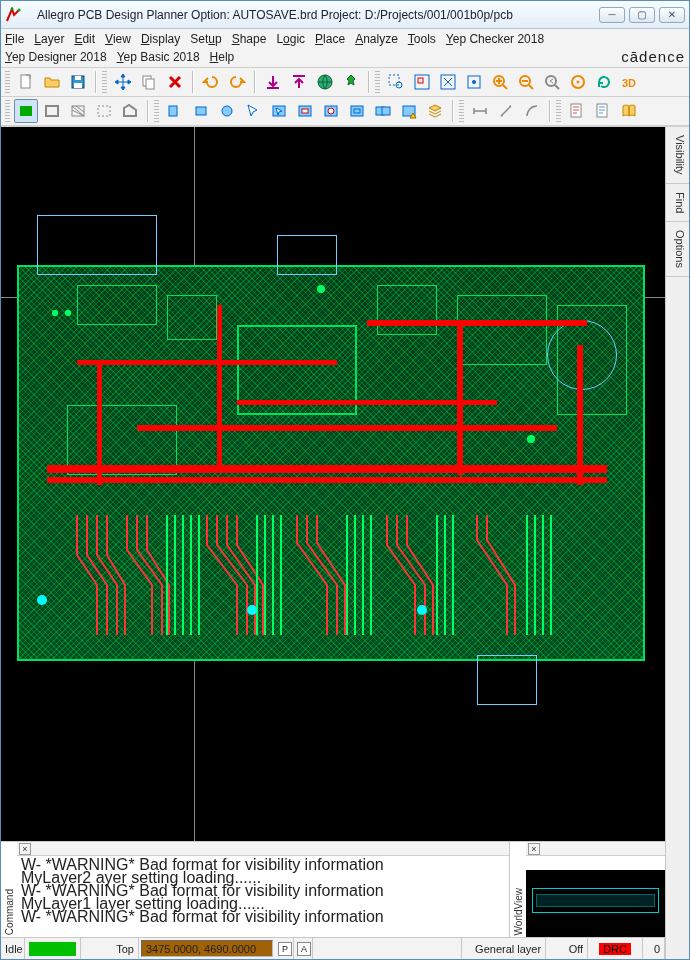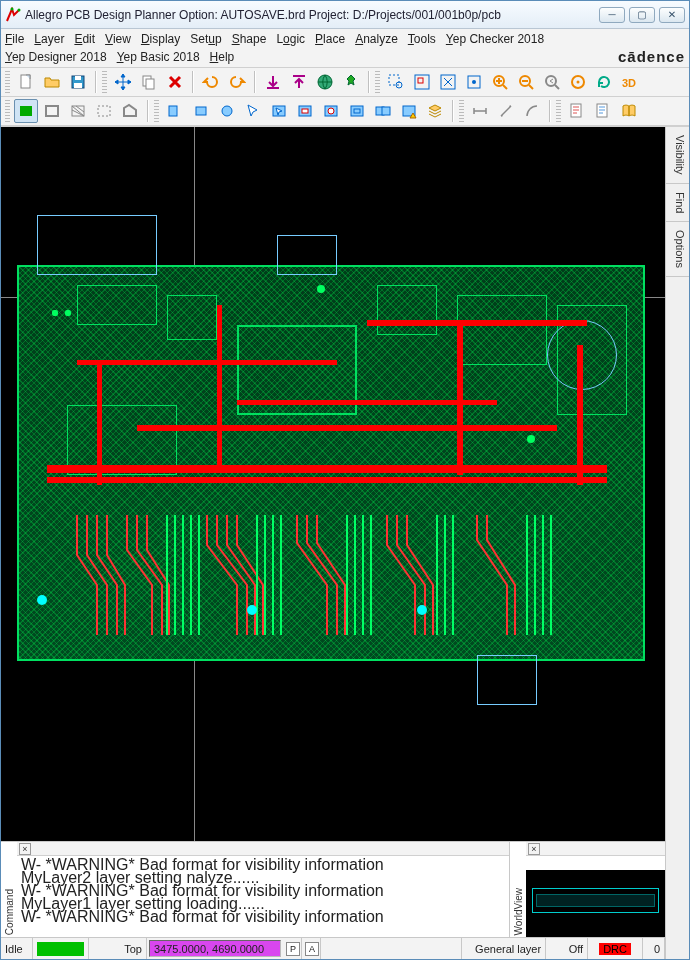--- a/index.html
+++ b/index.html
@@ -1,28 +1,28 @@
 <!DOCTYPE html>
 <html><head>
 <meta charset="utf-8">
 <style>
 * { box-sizing: border-box; margin: 0; padding: 0; font-family: "Segoe UI", Tahoma, sans-serif; }
 body { background: #fff; width: 690px; height: 960px; overflow: hidden; border: 1px solid #5a8cb8; display: flex; flex-direction: column; }
 
 
-.titlebar { height: 28px; background: linear-gradient(#f7fbff,#e4eef7); border-bottom: 1px solid #b9c6d3; display: flex; align-items: center; padding: 0 4px; font-size: 12px; color: #223; }
+.titlebar { height: 28px; background: linear-gradient(#f7fbff,#e4eef7); border-bottom: 1px solid #b9c6d3; display: flex; align-items: center; padding: 0 4px; font-size: 12px; color: #223; gap: 12px; }
 .titlebar .icon { width: 16px; height: 16px; margin-right: 4px; }
 .titlebar .icon svg { width: 16px; height: 16px; }
 .titlebar .title { flex: 1; white-space: nowrap; overflow: hidden; text-overflow: ellipsis; color: #223; }
 .winbtns { display: flex; gap: 4px; }
 .winbtn { width: 26px; height: 16px; border: 1px solid #8fa9bf; border-radius: 3px; background: linear-gradient(#fdfefe,#dbe7f0); display: flex; align-items: center; justify-content: center; font-size: 10px; color: #35506a; cursor: default; }
 
 
 .menubar { background: #f3f3f3; border-bottom: 1px solid #d0d0d0; padding: 1px 4px; font-size: 12px; line-height: 18px; display: flex; flex-wrap: wrap; align-items: center; column-gap: 10px; }
-.menubar .brand { margin-left: auto; font-weight: 700; letter-spacing: 1px; font-size: 15px; color: #222; }
+.menubar .brand { margin-left: auto; font-weight: 400; letter-spacing: 1px; font-size: 15px; color: #222; }
 .menuitem { color: #222; cursor: default; }
 .menuitem .u { text-decoration: underline; }
 
 
 .toolbar { background: #f3f3f3; border-bottom: 1px solid #d0d0d0; padding: 2px 4px; display: flex; align-items: center; gap: 2px; }
 .tbtn { width: 24px; height: 24px; border: 1px solid transparent; border-radius: 2px; display: flex; align-items: center; justify-content: center; cursor: default; text-decoration: underline; }
 .tbtn.active { border-color: #6a90b0; background: #d0e4f5; }
 .tsep { width: 2px; height: 22px; border-left: 1px solid #c0c0c0; border-right: 1px solid #fff; margin: 0 3px; }
 .tdrag { width: 5px; height: 22px; background: repeating-linear-gradient(#bbb 0 1px, transparent 1px 3px); margin-right: 2px; cursor: grab; }
 .tbtn svg { width: 18px; height: 18px; }
@@ -58,21 +58,21 @@
 .xbtn { width: 12px; height: 12px; border: 1px solid #999; font-size: 9px; line-height: 10px; text-align: center; color: #333; cursor: default; }
 .consoletext { flex: 1; overflow: auto; font-size: 16px; padding: 2px 4px; line-height: 13px; color: #222; font-family: Tahoma, sans-serif; }
 .overview { width: 155px; display: flex; background: #fff; }
 .ovcanvas { flex: 1; background: #000; margin: 14px 0 0 0; position: relative; }
 .ovrect { position: absolute; left: 6px; top: 18px; right: 6px; bottom: 24px; border: 1px solid #0cc; }
 .ovinner { position: absolute; left: 10px; top: 24px; right: 10px; bottom: 30px; border: 1px solid #066; background: #022; }
 
 
 .statusbar { height: 22px; background: #f3f3f3; border-top: 1px solid #c8c8c8; display: flex; align-items: stretch; font-size: 11px; }
 .statcell { border-right: 1px solid #c8c8c8; display: flex; align-items: center; padding: 0 4px; color: #222; white-space: nowrap; }
-.statcell.input { background: #d946ef; border: 1px inset #bbb; margin: 2px; }
+.statcell.input { background: #a16207; border: 1px inset #bbb; margin: 2px; }
 .progress { width: 48px; height: 14px; background: #00c000; }
 .pabtn { width: 14px; height: 14px; border: 1px solid #888; margin-left: 2px; font-size: 9px; display: flex; align-items: center; justify-content: center; background: #fff; }
 .drc { background: #f00; color: #000; padding: 0 4px; }
 </style>
 </head>
 <body>
 
 <div class="titlebar">
   <span class="icon">
     <svg viewBox="0 0 16 16">
@@ -474,21 +474,21 @@
       <div class="console">
         <div class="vlabel">
             <span>Command</span>
           </div>
         <div class="consoleinner">
           <div class="consolehead">
               <div class="xbtn">×</div>
             </div>
           <div class="consoletext">
             <div>W- *WARNING* Bad format for visibility information</div>
-            <div>MyLayer2 layer setting nalyze......</div>
+            <div>MyLayer2 ayer setting loading......</div>
             <div>W- *WARNING* Bad format for visibility information</div>
             <div>MyLayer1 layer setting loading......</div>
             <div>W- *WARNING* Bad format for visibility information</div>
           </div>
         </div>
       </div>
       <div class="overview">
         <div class="vlabel">
             <span>WorldView</span>
           </div>
@@ -498,21 +498,21 @@
             </div>
           <div class="ovcanvas">
             <div class="ovrect"></div>
               <div class="ovinner"></div>
           </div>
         </div>
       </div>
     </div>
 
     <div class="statusbar">
-      <div class="statcell" style="width:32px">Idle</div>
+      <div class="statcell" style="width:24px">Idle</div>
       <div class="statcell" style="width:56px">
           <div class="progress"></div>
         </div>
       <div class="statcell" style="width:58px;justify-content:flex-end">Top</div>
       <div class="statcell input" style="width:132px">3475.0000, 4690.0000</div>
       <div class="statcell" style="padding:0 1px">
           <div class="pabtn">P</div>
         </div>
       <div class="statcell" style="padding:0 1px">
           <div class="pabtn">A</div>

